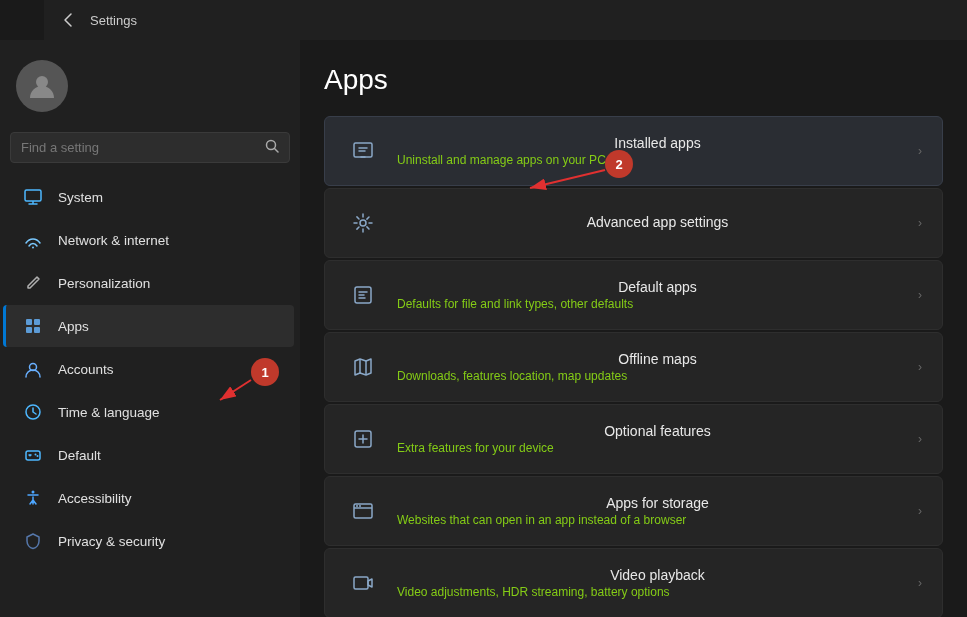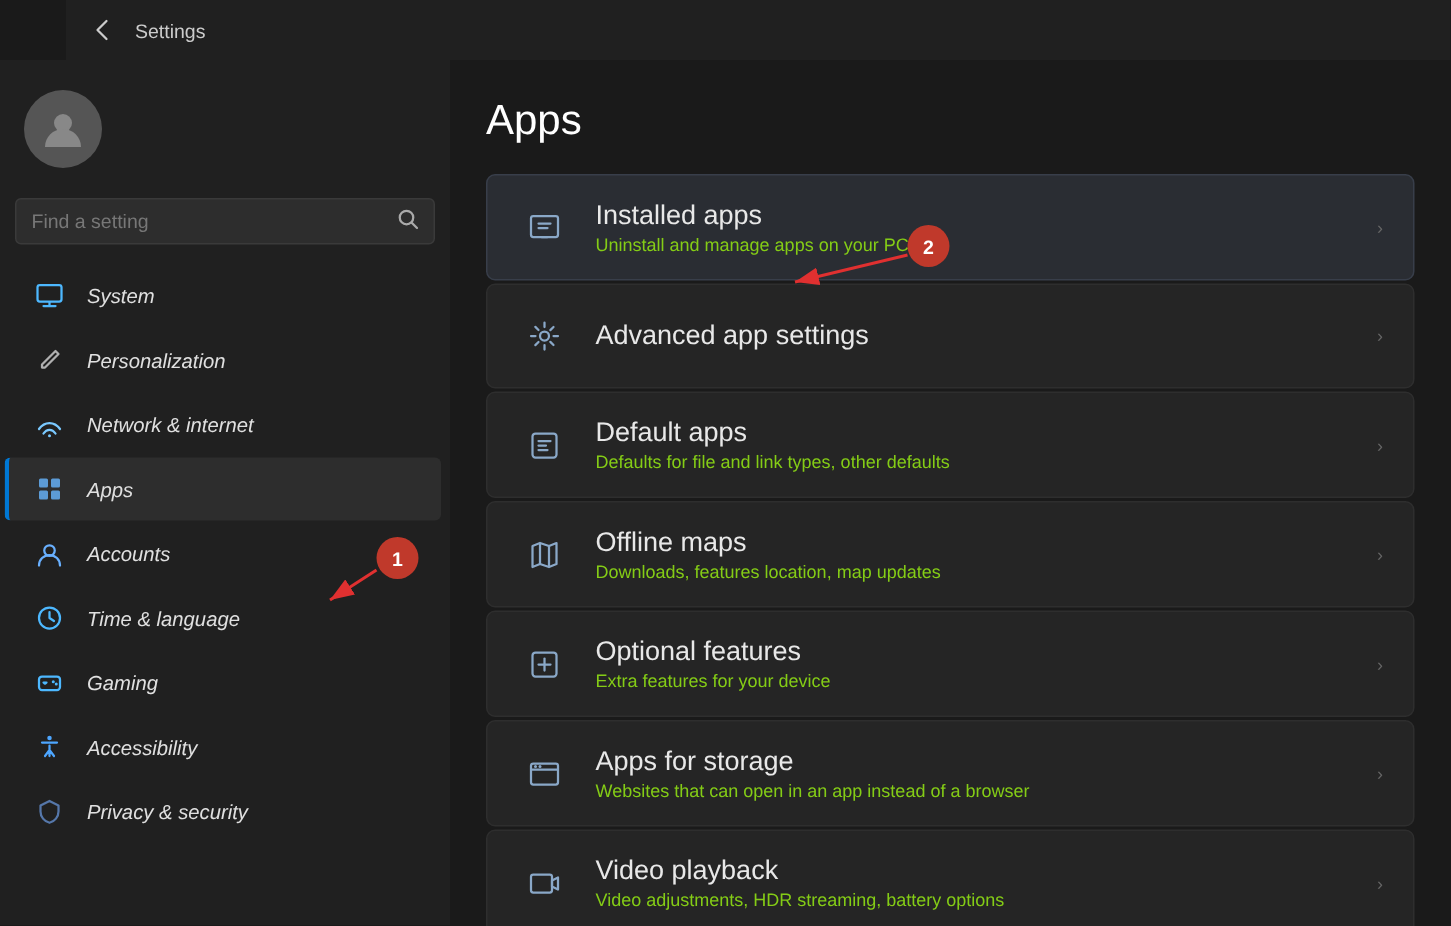--- a/index.html
+++ b/index.html
@@ -98,21 +98,20 @@
     
     .nav-item {
       display: flex;
       align-items: center;
       gap: 14px;
       padding: 10px 16px;
       cursor: pointer;
       border-radius: 4px;
       margin: 1px 6px;
       position: relative;
-      font-style: italic;
     }
     .nav-item.active {
       background: #2d2d2d;
       border-left: 3px solid #0078d4;
       margin-left: 3px;
       padding-left: 16px;
     }
     .nav-icon {
       width: 22px;
       height: 22px;
@@ -168,23 +167,24 @@
       display: flex;
       align-items: center;
       justify-content: center;
       flex-shrink: 0;
       color: #adb8c7;
       font-size: 20px;
     }
 
     .card-text { flex: 1; }
     .card-title {
-      font-size: 18px;
+      font-size: 14px;
       color: #e8e8e8;
       margin-bottom: 2px;
+      text-align: center;
     }
     .card-desc {
       font-size: 12px;
       color: #84cc16;
     }
 
     .card-arrow {
       color: #666;
       font-size: 12px;
     }
@@ -250,34 +250,34 @@
               <rect x="1" y="2" width="16" height="11" rx="1.5" stroke="#4db8ff" stroke-width="1.5"></rect>
               <line x1="5" y1="16" x2="13" y2="16" stroke="#4db8ff" stroke-width="1.5" stroke-linecap="round"></line>
               <line x1="9" y1="13" x2="9" y2="16" stroke="#4db8ff" stroke-width="1.5"></line>
             </svg>
           </div>
       <span class="nav-label">System</span>
     </div>
         <div class="nav-item">
       <div class="nav-icon">
             <svg width="18" height="18" viewBox="0 0 18 18" fill="none">
-              <path d="M13 3l2 2-9 9H4v-2L13 3z" stroke="#b0b0b0" stroke-width="1.5" stroke-linejoin="round"></path>
-            </svg>
-          </div>
-      <span class="nav-label">Personalization</span>
-    </div>
-        <div class="nav-item">
-      <div class="nav-icon">
-            <svg width="18" height="18" viewBox="0 0 18 18" fill="none">
               <path d="M2 12c1.9-2.7 4.2-4 7-4s5.1 1.3 7 4" stroke="#7ac9ff" stroke-width="1.5" stroke-linecap="round"></path>
               <path d="M5 15c1-1.5 2.3-2.5 4-2.5s3 1 4 2.5" stroke="#7ac9ff" stroke-width="1.5" stroke-linecap="round"></path>
               <circle cx="9" cy="16.5" r="1" fill="#7ac9ff"></circle>
             </svg>
           </div>
       <span class="nav-label">Network &amp; internet</span>
+    </div>
+        <div class="nav-item">
+      <div class="nav-icon">
+            <svg width="18" height="18" viewBox="0 0 18 18" fill="none">
+              <path d="M13 3l2 2-9 9H4v-2L13 3z" stroke="#b0b0b0" stroke-width="1.5" stroke-linejoin="round"></path>
+            </svg>
+          </div>
+      <span class="nav-label">Personalization</span>
     </div>
         <div class="nav-item active">
       <div class="nav-icon">
             <svg width="18" height="18" viewBox="0 0 18 18" fill="none">
               <rect x="2" y="2" width="6" height="6" rx="1" fill="#5c9bd6"></rect>
               <rect x="10" y="2" width="6" height="6" rx="1" fill="#5c9bd6"></rect>
               <rect x="2" y="10" width="6" height="6" rx="1" fill="#5c9bd6"></rect>
               <rect x="10" y="10" width="6" height="6" rx="1" fill="#5c9bd6"></rect>
             </svg>
           </div>
@@ -304,21 +304,21 @@
         <div class="nav-item">
       <div class="nav-icon">
             <svg width="18" height="18" viewBox="0 0 18 18" fill="none">
               <rect x="2" y="5" width="14" height="9" rx="2" stroke="#4db8ff" stroke-width="1.5"></rect>
               <line x1="6" y1="9.5" x2="6" y2="9.5" stroke="#4db8ff" stroke-width="2" stroke-linecap="round"></line>
               <line x1="5" y1="9" x2="7" y2="9" stroke="#4db8ff" stroke-width="1.5" stroke-linecap="round"></line>
               <circle cx="11.5" cy="8.5" r="1" fill="#4db8ff"></circle>
               <circle cx="13.5" cy="10" r="1" fill="#4db8ff"></circle>
             </svg>
           </div>
-      <span class="nav-label">Gaming</span>
+      <span class="nav-label">Default</span>
     </div>
         <div class="nav-item">
       <div class="nav-icon">
             <svg width="18" height="18" viewBox="0 0 18 18" fill="none">
               <circle cx="9" cy="3" r="1.5" fill="#4da6ff"></circle>
               <path d="M4 6h10M9 8v7M6 15l3-4 3 4" stroke="#4da6ff" stroke-width="1.5" stroke-linecap="round" stroke-linejoin="round"></path>
             </svg>
           </div>
       <span class="nav-label">Accessibility</span>
     </div>

